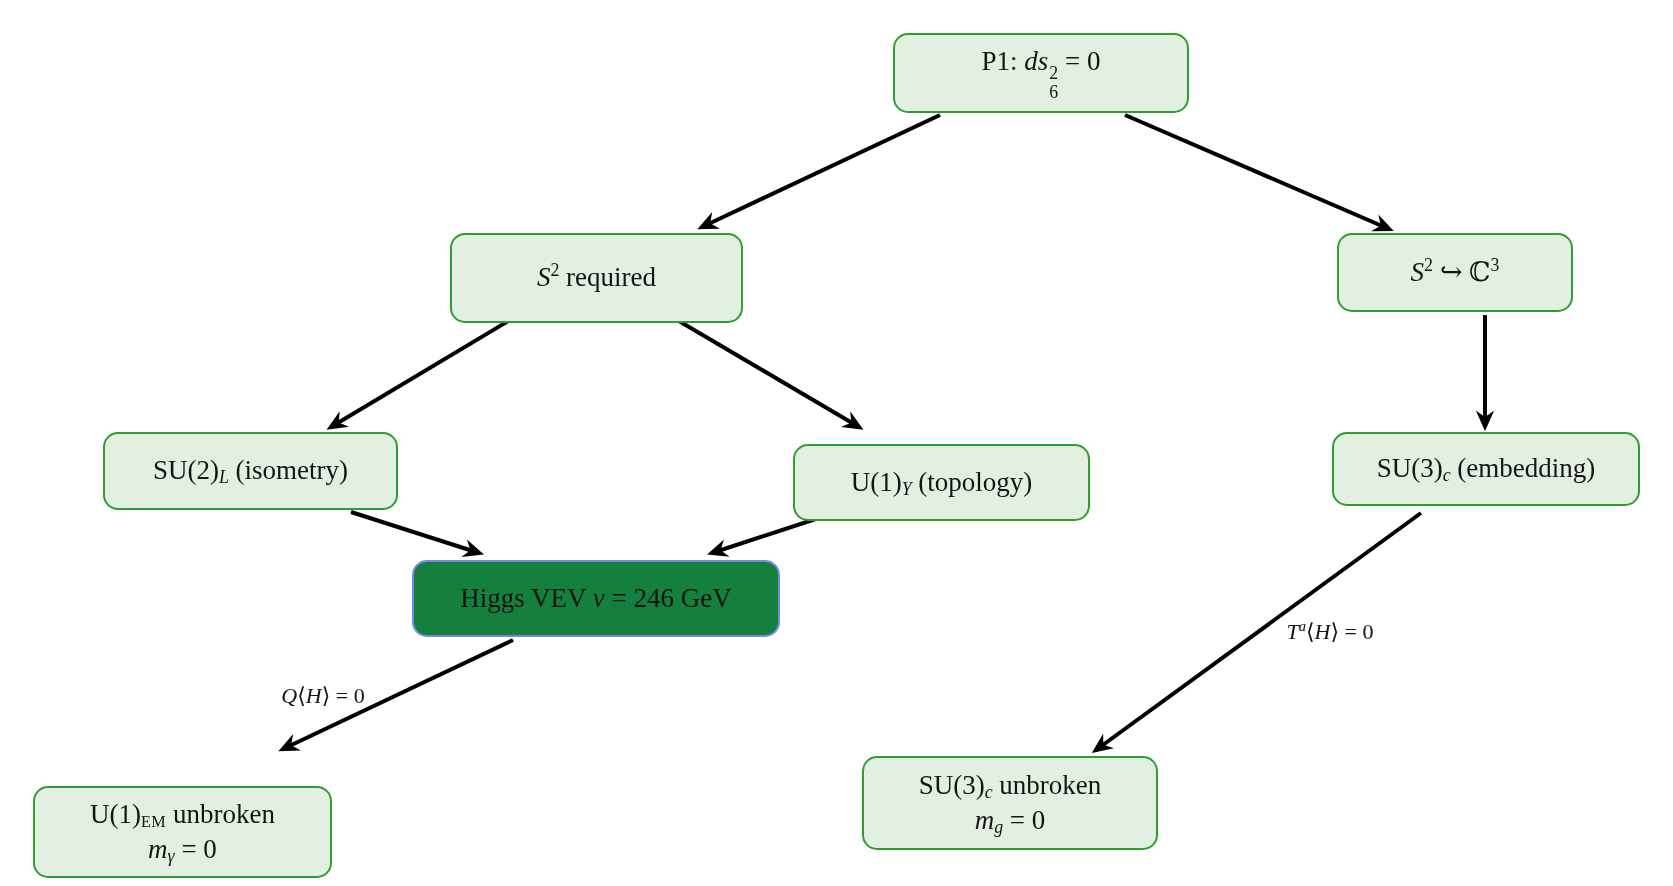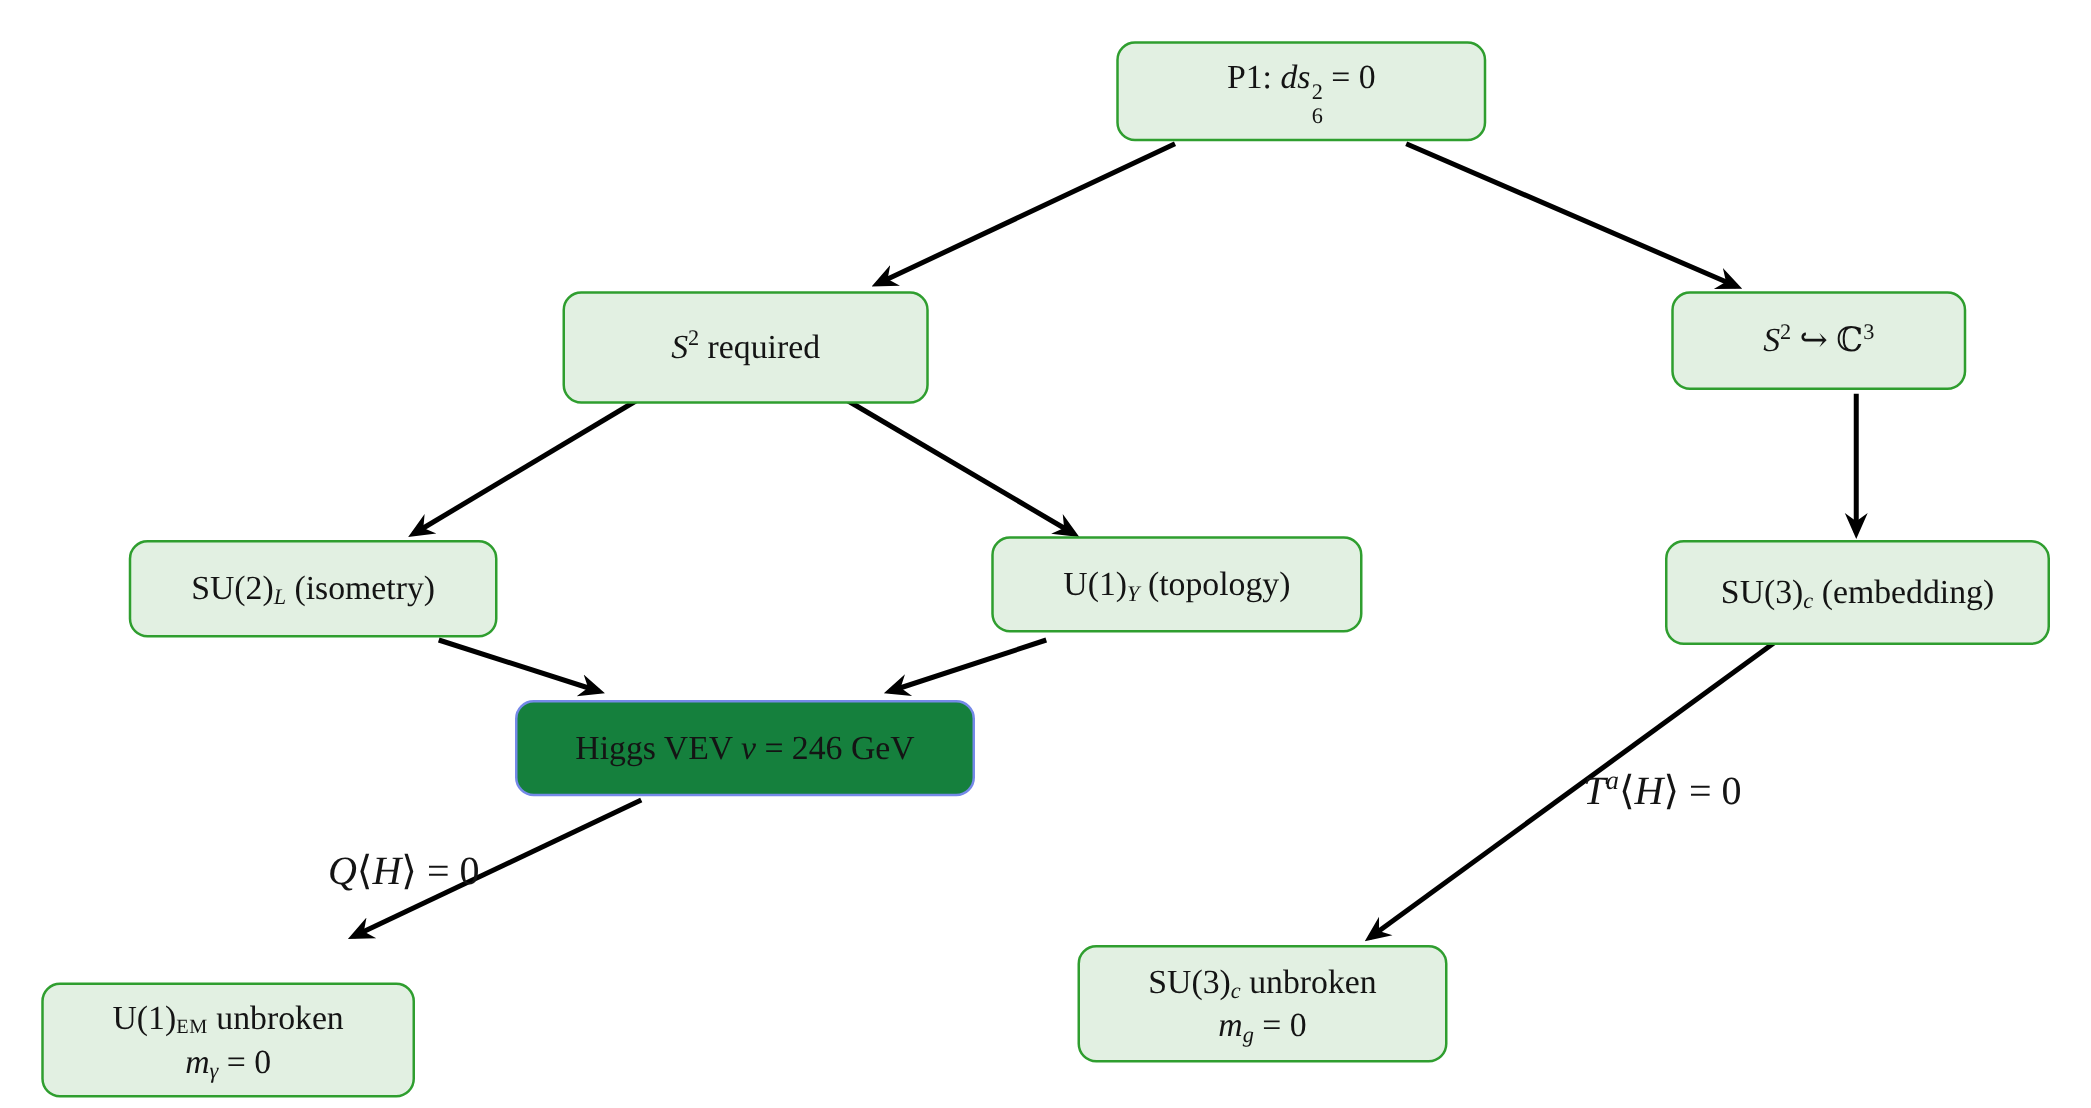--- a/index.html
+++ b/index.html
@@ -35,21 +35,21 @@
   .supsub {
     display:inline-flex; flex-direction:column;
     align-items:flex-start; justify-content:center;
     font-size:0.66em; line-height:1.05;
     vertical-align:-0.5em;
     margin-left:1px;
   }
   .edge-label {
     position:absolute;
     transform:translate(-50%,-50%);
-    font-size:32px;
+    font-size:22px;
     white-space:nowrap;
   }
 </style>
 </head>
 <body>
 
 <div class="canvas">
 
   <svg class="edges-layer" width="1673" height="886" viewBox="0 0 1673 886" xmlns="http://www.w3.org/2000/svg">
     <defs>
@@ -82,25 +82,25 @@
   </div>
 
   <div class="node green" style="left:1337px;top:233px;width:236px;height:79px">
     <div><span class="it">S</span><span class="sup">2</span><span> ↪ </span><span>ℂ</span><span class="sup">3</span></div>
   </div>
 
   <div class="node green" style="left:103px;top:432px;width:295px;height:78px">
     <div><span>SU(2)</span><span class="sub it">L</span><span> (isometry)</span></div>
   </div>
 
-  <div class="node green" style="left:793px;top:429px;width:297px;height:77px">
+  <div class="node green" style="left:793px;top:444px;width:297px;height:77px">
     <div><span>U(1)</span><span class="sub it">Y</span><span> (topology)</span></div>
   </div>
 
-  <div class="node green" style="left:1332px;top:432px;width:308px;height:84px">
+  <div class="node green" style="left:1332px;top:432px;width:308px;height:74px">
     <div><span>SU(3)</span><span class="sub it">c</span><span> (embedding)</span></div>
   </div>
 
   <div class="node blue" style="left:412px;top:560px;width:368px;height:77px">
     <div><span>Higgs VEV </span><span class="it">v</span><span> = 246 GeV</span></div>
   </div>
 
   <div class="node green" style="left:33px;top:786px;width:299px;height:92px">
     <div><span>U(1)</span><span class="sub-caps">EM</span><span> unbroken</span></div>
     <div><span class="it">m</span><span class="sub it">γ</span><span> = 0</span></div>

